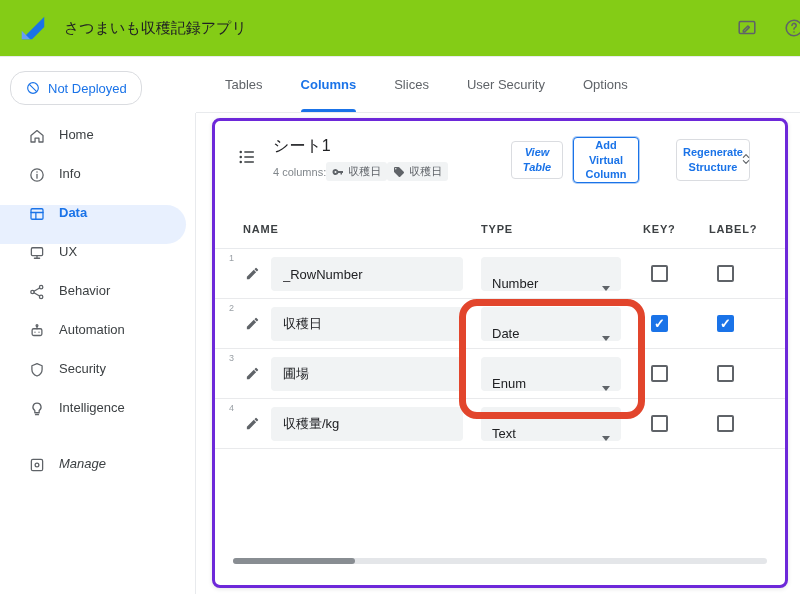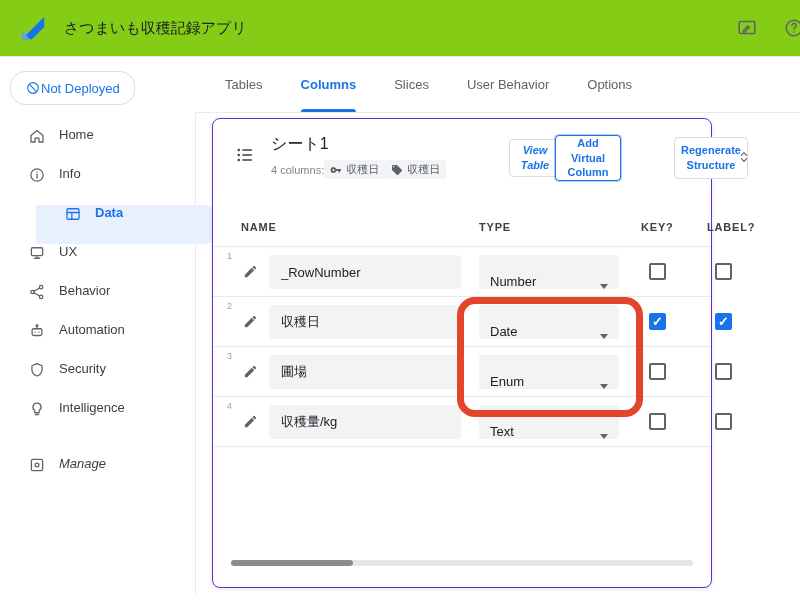--- a/index.html
+++ b/index.html
@@ -11,51 +11,51 @@
   .topbar { position:absolute; left:0; top:0; width:800px; height:57px; border-bottom:1px solid #e8eaed; display:flex; align-items:center; background:#84cc16; }
   .logo { margin-left:18px; width:30px; height:30px; }
   .app-title { margin-left:16px; font-size:15px; color:#202124; }
   .topbar-right { position:absolute; right:42px; top:17px; display:flex; gap:22px; align-items:center; }
   .top-icon { width:22px; height:22px; color:#5f6368; }
   .help-wrap { position:absolute; left:783px; top:17px; width:22px; height:22px; color:#5f6368; }
 
   
   .band2 { position:absolute; left:0; top:57px; width:800px; height:56px; background:#fff; }
   .tabs-divider { position:absolute; left:196px; right:0; top:55px; height:1px; background:#e8eaed; }
-  .deploy-pill { position:absolute; left:10px; top:14px; height:29px; display:flex; align-items:center; padding:16px 14px; border:1px solid #dadce0; border-radius:15px; background:#fff; cursor:pointer; }
+  .deploy-pill { position:absolute; left:10px; top:14px; height:29px; display:flex; align-items:center; gap:7px; padding:16px 14px; border:1px solid #dadce0; border-radius:15px; background:#fff; cursor:pointer; }
   .deploy-pill svg { width:16px; height:16px; color:#1a73e8; }
   .deploy-pill span { font-size:13px; color:#1a73e8; }
   .tabs { position:absolute; left:225px; top:0; height:55px; display:flex; gap:38px; }
   .tab { position:relative; height:100%; display:flex; align-items:center; font-size:13px; color:#5f6368; cursor:pointer; white-space:nowrap; }
   .tab.active { color:#1a73e8; font-weight:bold; }
   .tab.active::after { content:""; position:absolute; left:0; right:0; bottom:0; height:3px; background:#1a73e8; border-radius:3px 3px 0 0; }
 
   
   .sidebar { position:absolute; left:0; top:113px; width:196px; bottom:6px; border-right:1px solid #e8eaed; padding-top:14px; background:#fff; }
   .side-item { position:relative; height:39px; display:flex; padding-left:28px; cursor:pointer; width:186px; }
   .side-item .sicon { width:18px; height:18px; color:#5f6368; flex:0 0 18px; }
   .side-item .slabel { margin-left:13px; font-size:13px; color:#3c4043; }
-  .side-item.active { background:#e8f0fe; border-radius:0 20px 20px 0;margin-left:36px; }
+  .side-item.active { background:#e8f0fe; border-radius:0 20px 20px 0; }
   .side-item.active .sicon { color:#1a73e8; }
   .side-item.active .slabel { color:#1a73e8; font-weight:bold; }
   .side-item.manage-gap { margin-top:17px;font-style:italic; }
   svg.line { fill:none; stroke:currentColor; stroke-width:1.7; stroke-linecap:round; stroke-linejoin:round; display:block; }
 
   
-  .card { position:absolute; left:212px; top:118px; width:500px; height:470px; background:#fff; border:1px solid #6d28d9; border-radius:8px; box-shadow:0 1px 4px rgba(60,64,67,.14); }
+  .card { position:absolute; left:212px; top:118px; width:576px; height:470px; background:#fff; border:3px solid #6d28d9; border-radius:8px; box-shadow:0 1px 4px rgba(60,64,67,.14); }
   .list-icon { position:absolute; left:22px; top:26px; width:20px; height:20px; color:#3c4043; }
   .sheet-title { position:absolute; left:58px; top:15px; font-size:16px; color:#202124; }
   .sheet-sub { position:absolute; left:58px; top:41px; display:flex; align-items:center; }
   .cols-summary { font-size:11px; color:#80868b; }
   .chip { display:flex; align-items:center; gap:4px; background:#f1f3f4; border-radius:3px; padding:2px 6px; font-size:11px; color:#5f6368; cursor:pointer; }
   .chip svg { width:12px; height:12px; fill:#5f6368; display:block; }
 
   .btn { position:absolute; display:flex; align-items:center; justify-content:center; text-align:center; background:#fff; border:1px solid #dadce0; border-radius:4px; color:#1a73e8; font-size:11px; line-height:1.35; font-weight:bold; cursor:pointer; padding:2px 4px; }
   .btn-view { left:296px; top:20px; width:52px; height:38px;font-style:italic; }
-  .btn-add { left:342px; top:16px; width:66px; height:46px; border:1px solid #1a73e8; box-shadow:0 0 0 1px rgba(26,115,232,.35); }
+  .btn-add { left:358px; top:16px; width:66px; height:46px; border:1px solid #1a73e8; box-shadow:0 0 0 1px rgba(26,115,232,.35); }
   .btn-regen { left:434px; top:18px; width:74px; height:42px;margin-left:27px; }
   .unfold { position:absolute; left:523px; top:30px; width:16px; height:16px; color:#5f6368; cursor:pointer; }
 
   
   .th { position:absolute; top:102px; font-size:11px; letter-spacing:.8px; color:#3c4043; font-weight:bold; }
   .th-name { left:28px; } .th-type { left:266px;text-align:right; } .th-key { left:428px; } .th-label { left:494px; }
   .thead-line { position:absolute; left:0; right:0; top:127px; height:1px; background:#e8eaed; }
   .rows { position:absolute; left:0; top:128px; right:0; }
   .row { position:relative; height:50px; border-bottom:1px solid #e9eaec; }
   .rownum { position:absolute; left:14px; top:4px; font-size:9px; color:#9aa0a6; }
@@ -108,21 +108,21 @@
       <svg class="line" viewBox="0 0 24 24">
         <circle cx="12" cy="12" r="8"></circle>
           <path d="M6.9 6.9l10.2 10.2"></path>
       </svg>
       <span>Not Deployed</span>
     </div>
     <div class="tabs">
       <div class="tab">Tables</div>
       <div class="tab active">Columns</div>
       <div class="tab">Slices</div>
-      <div class="tab">User Behavior</div>
+      <div class="tab">User Security</div>
       <div class="tab">Options</div>
     </div>
   </div>
 
   <nav class="sidebar">
     <div class="side-item">
       <svg class="sicon line" viewBox="0 0 24 24">
           <path d="M4 11.2L12 4.8l8 6.4V20h-5.4v-5.2h-5.2V20H4z"></path>
         </svg>
       <span class="slabel">Home</span>

